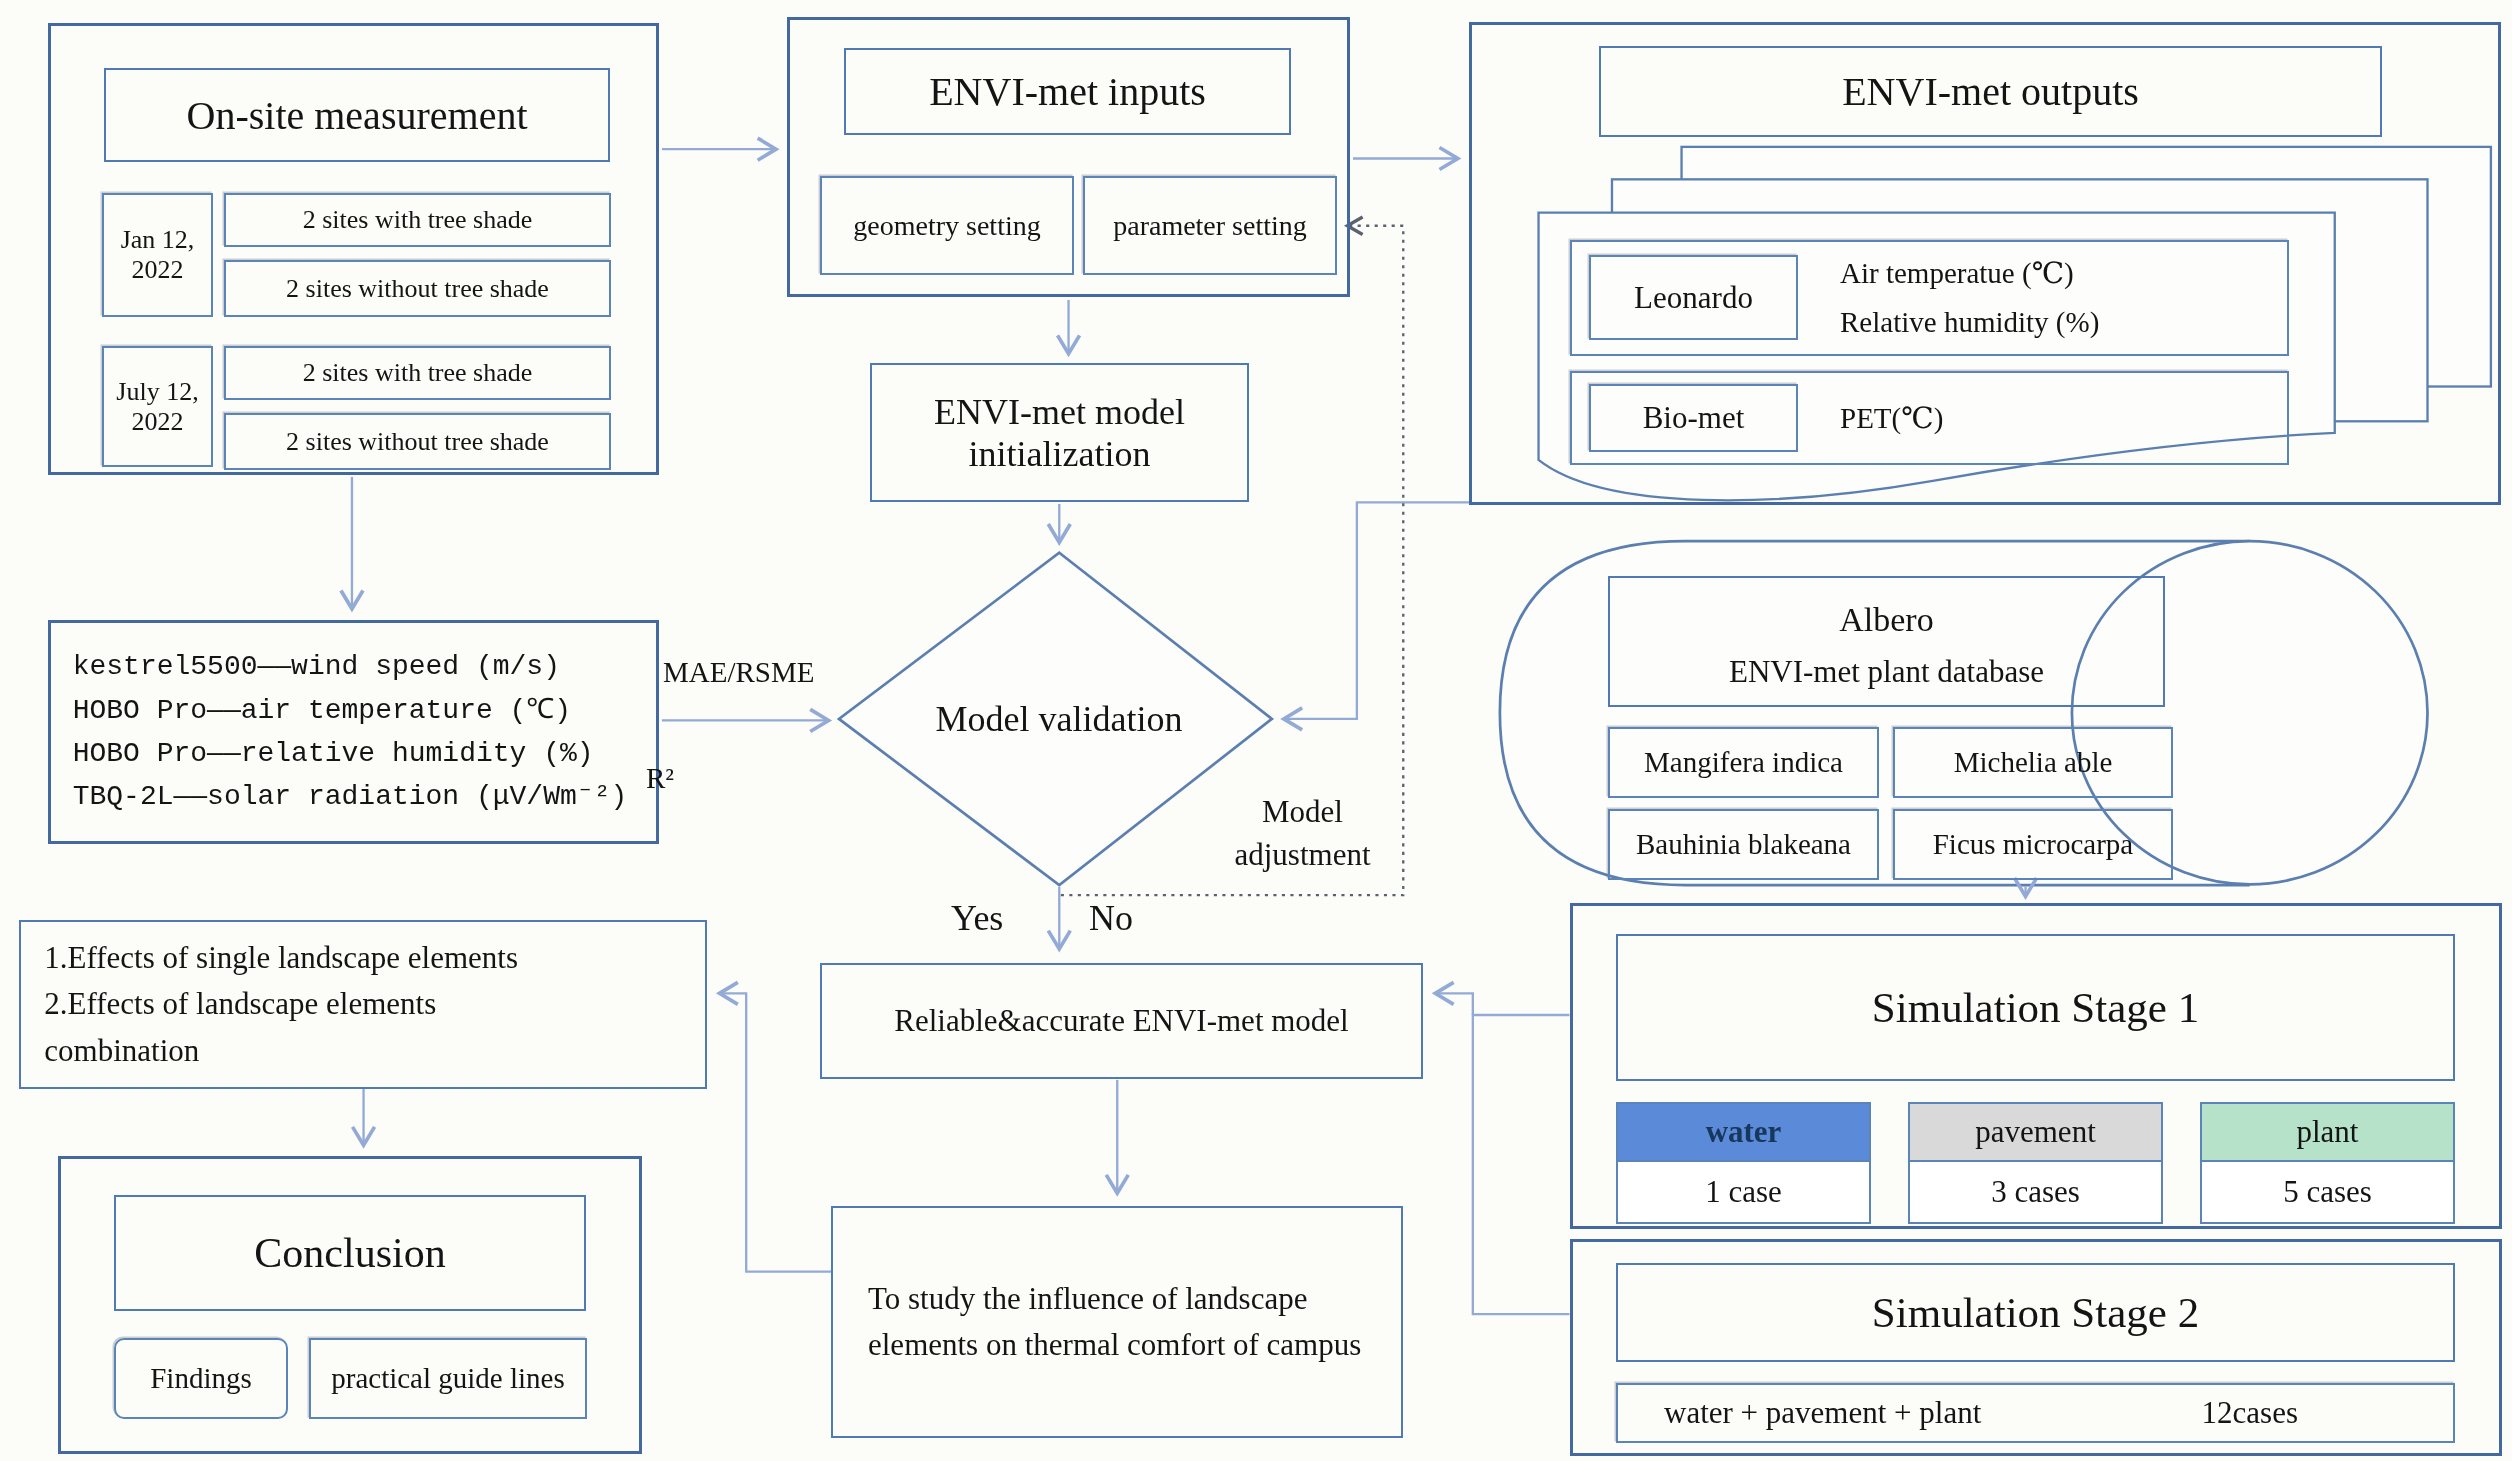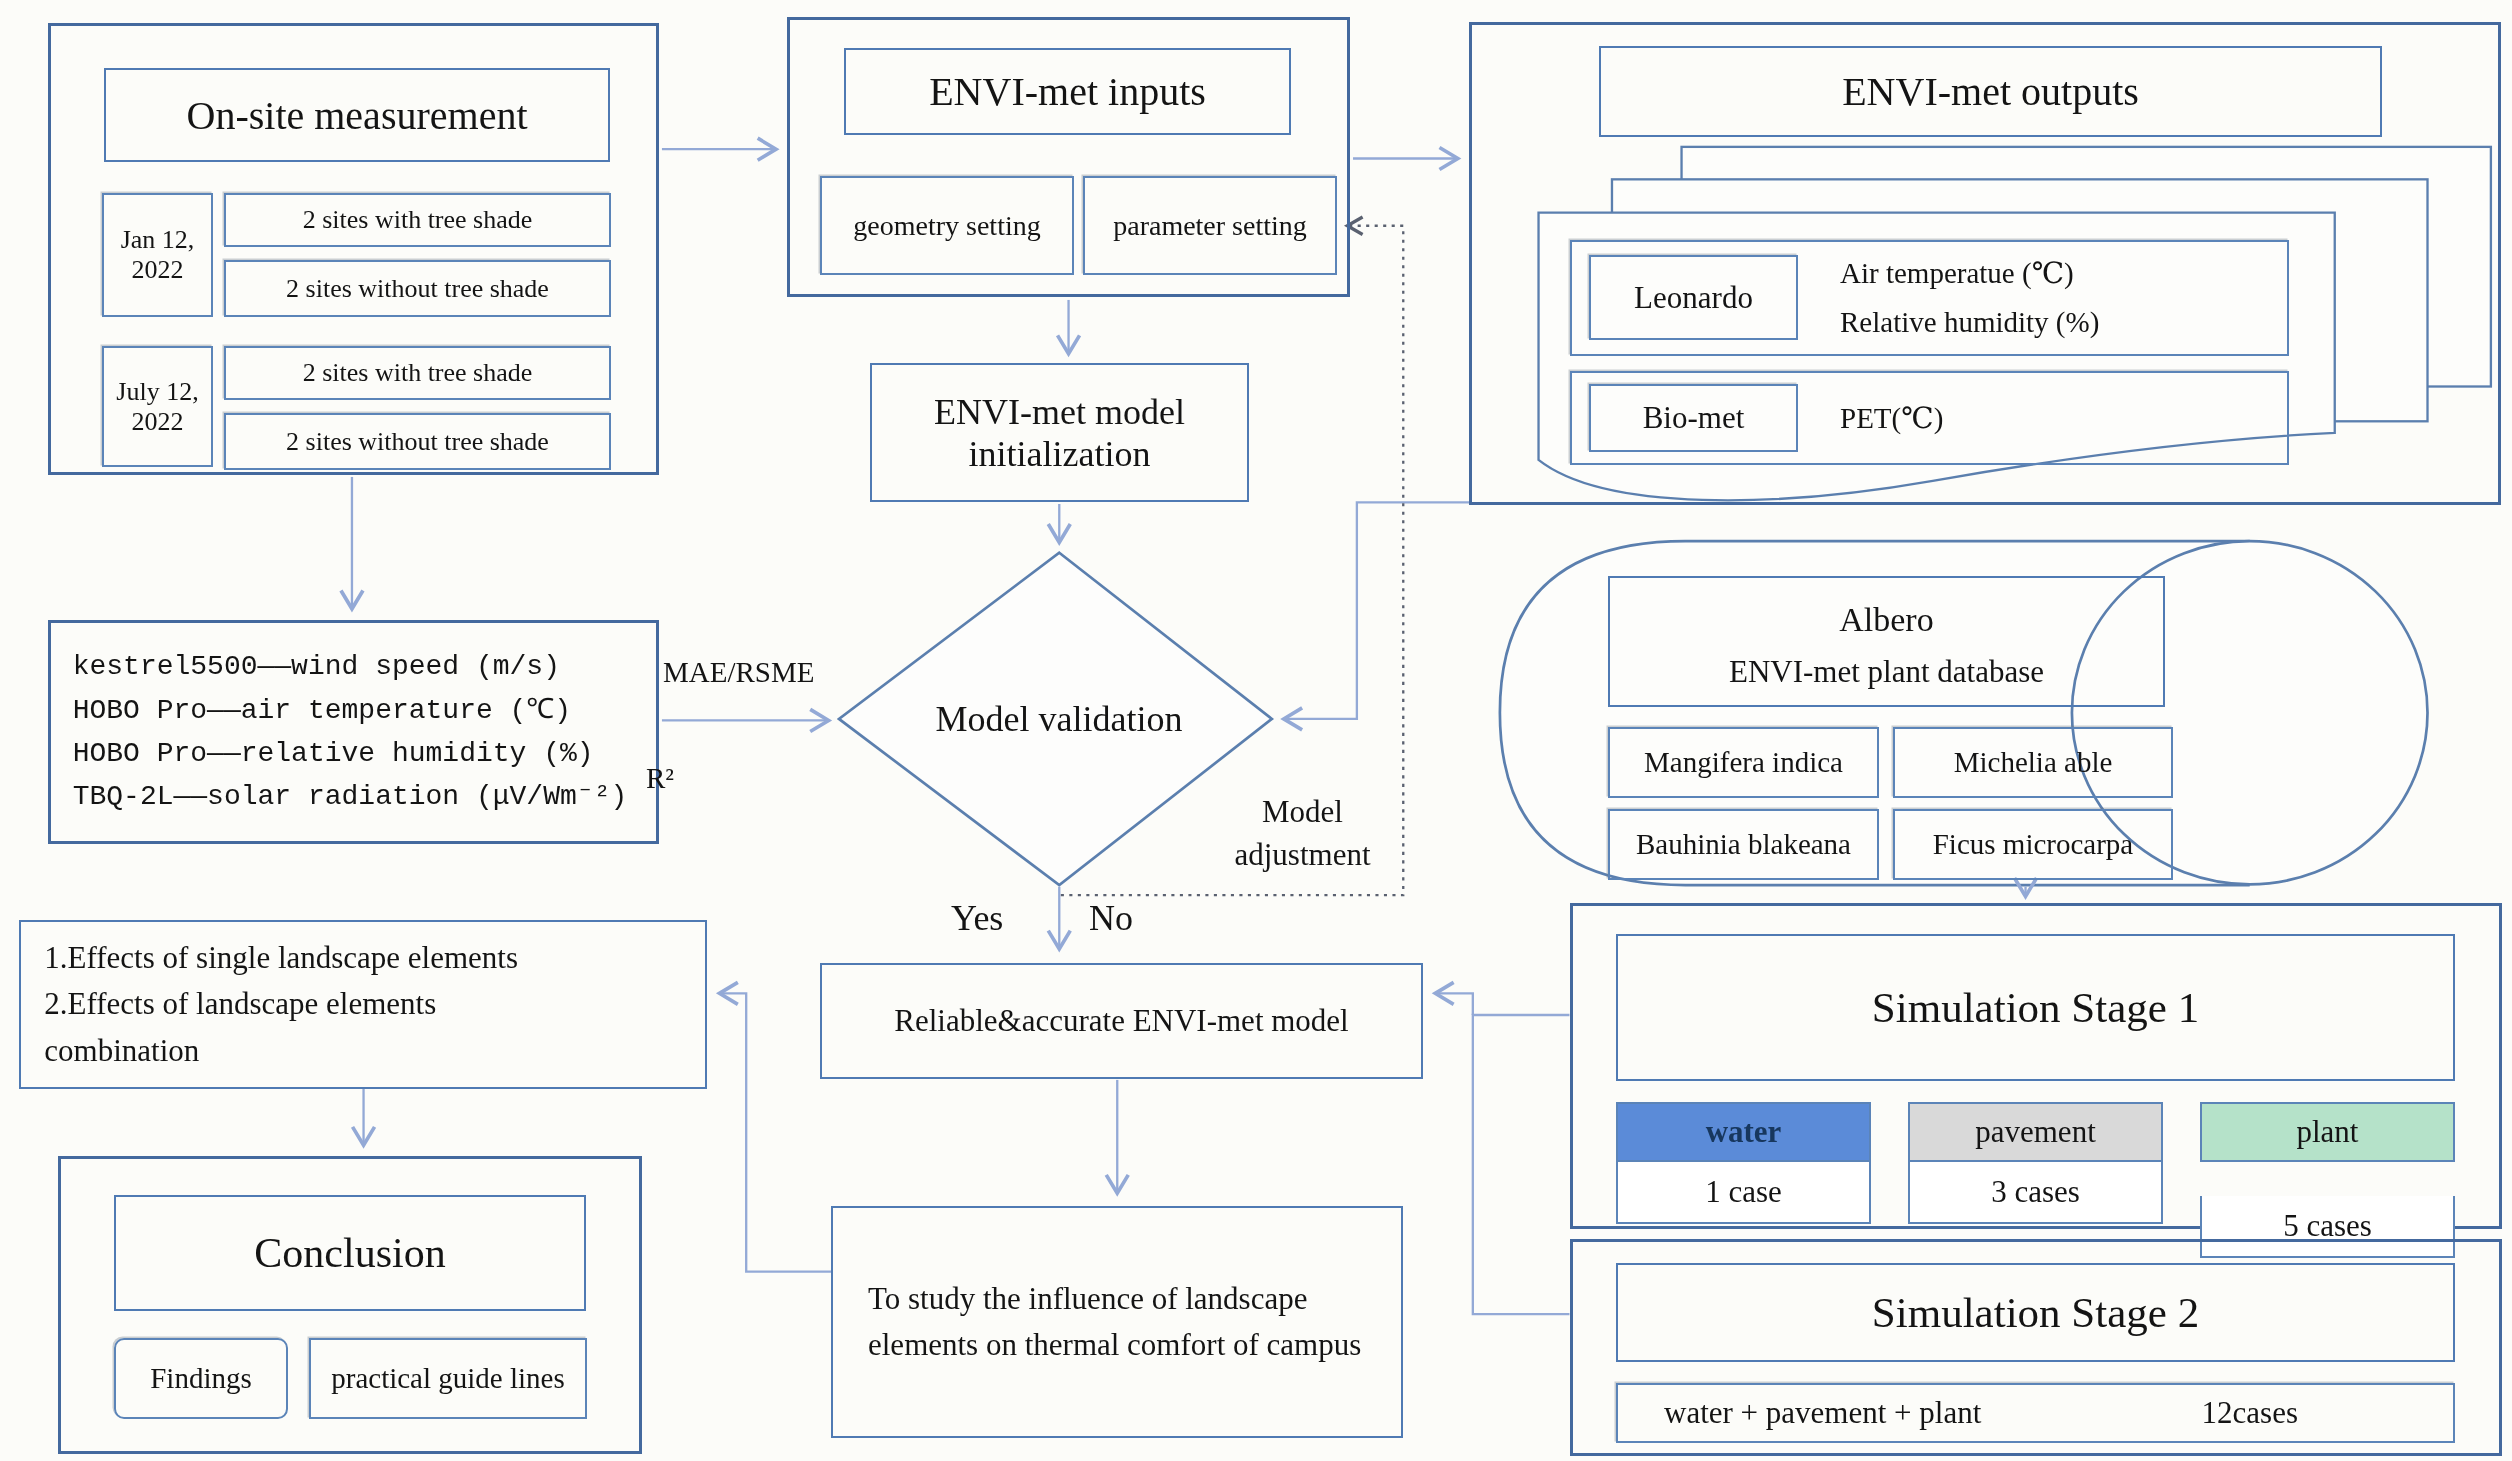--- a/index.html
+++ b/index.html
@@ -185,21 +185,21 @@
   <div class="colhead" style="left: 1908px; top: 1102px; width: 255px; height: 60px; background: rgb(217, 217, 217);">
     <span>pavement</span>
   </div>
   <div class="colval" style="left:1908px;top:1162px;width:255px;height:62px;">
     <span>3 cases</span>
   </div>
 
   <div class="colhead" style="left: 2200px; top: 1102px; width: 255px; height: 60px; background: rgb(181, 226, 201);">
     <span>plant</span>
   </div>
-  <div class="colval" style="left:2200px;top:1162px;width:255px;height:62px;margin-top:34px;">
+  <div class="colval" style="left:2200px;top:1162px;width:255px;height:62px;">
     <span>5 cases</span>
   </div>
 
   <div class="box thick" style="left:1570px;top:1239px;width:932px;height:217px;"></div>
   <div class="box t56" style="left:1616px;top:1263px;width:839px;height:99px;">
     <span>Simulation Stage 2</span>
   </div>
   <div class="box inner t40" style="left:1616px;top:1383px;width:839px;height:60px;justify-content:space-between;padding:0 155px 0 46px;">
     <span>water + pavement + plant</span>
     <span>12cases</span>

